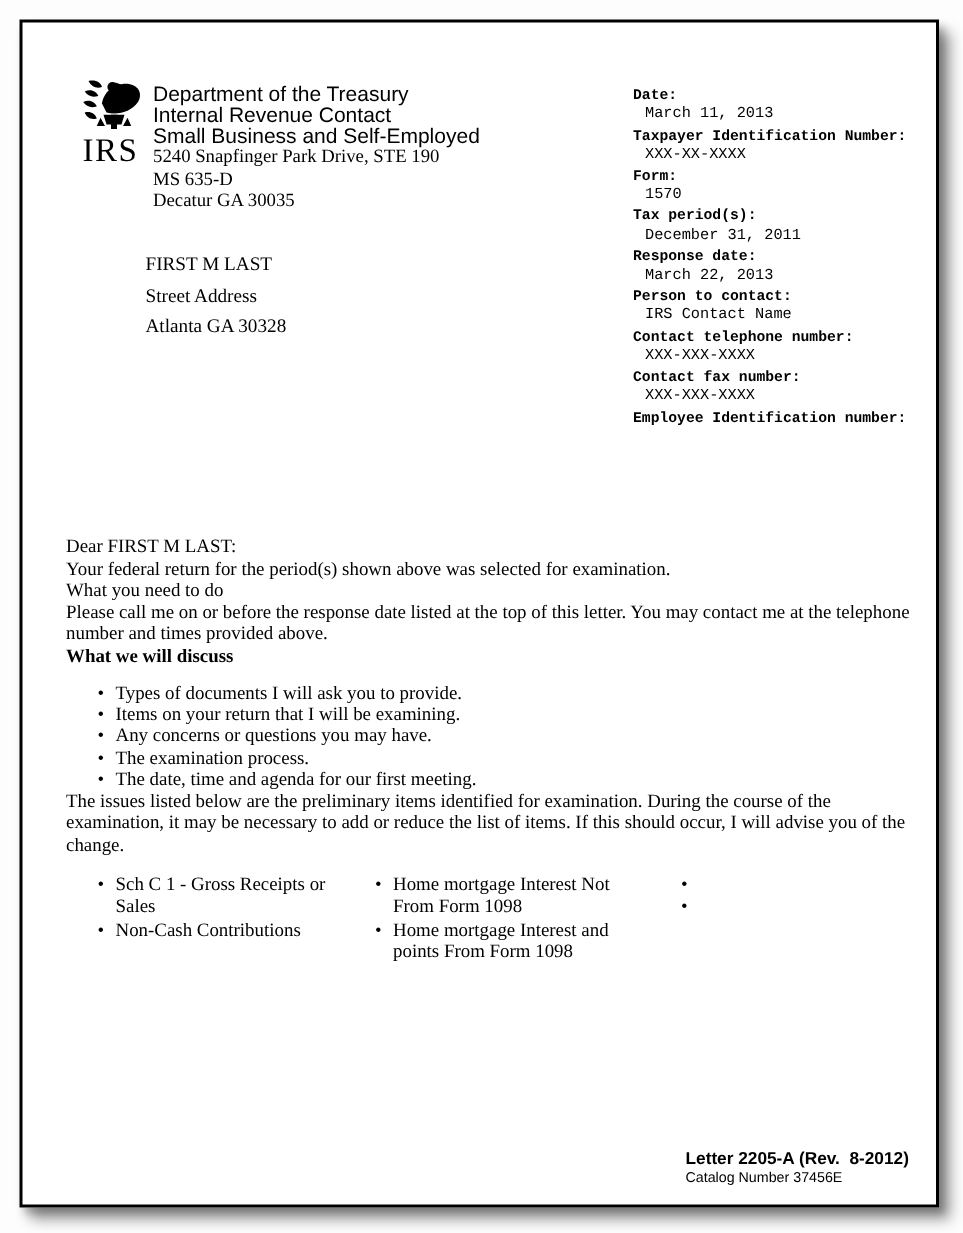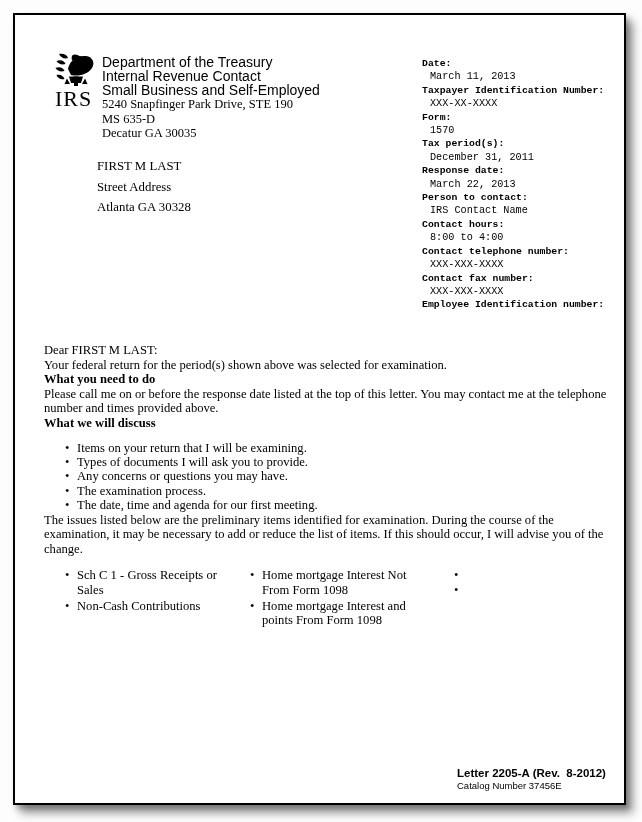--- a/index.html
+++ b/index.html
@@ -18,26 +18,26 @@
   .logo-col{width:44px;flex:0 0 44px}
   .irs-text{font-family:"Liberation Serif",serif;font-size:22px;line-height:22px;letter-spacing:1px;margin-top:-3px}
   .agency{margin-left:3px;padding-top:2px}
   .agency-line{font-family:"Liberation Sans",sans-serif;font-weight:normal;font-size:14px;line-height:14px;white-space:nowrap}
   .addr-line{font-size:12.5px;line-height:14.5px;white-space:nowrap}
   
   .info-panel{position:absolute;left:407px;top:42px;width:212px;font-family:Liberation Mono, monospace}
   .info-label{font-weight:bold;font-size:9.8px;line-height:13.4px;white-space:nowrap}
   .info-value{font-size:10.2px;line-height:13.4px;padding-left:8px;white-space:nowrap}
   
-  .recipient{position:absolute;left:82px;top:141px;font-size:12.8px;line-height:20.5px}
+  .recipient{position:absolute;left:82px;top:151px;font-size:12.8px;line-height:20.5px}
   
-  .body-block{position:absolute;left:29px;top:328px;width:576px;font-size:12.6px;line-height:14.6px}
+  .body-block{position:absolute;left:29px;top:342px;width:576px;font-size:12.6px;line-height:14.6px}
   .body-block p{margin:0}
   .intro{margin-top:12px}
-  .sec-heading{margin-top:16px;font-weight:bold}
+  .sec-heading{margin-top:16px;font-weight:normal}
   .sec-heading2{margin-top:10px;font-weight:bold}
   .discuss-list{margin-top:10px}
   .bullet-item{margin-left:21px;padding-left:12px;position:relative;line-height:14.4px}
   .bullet-item::before{content:"\2022";position:absolute;left:0}
   .issues-para{margin-top:14px}
   .issue-cols{display:flex;margin-left:21px;margin-top:12px}
   .icol1{width:185px;flex:0 0 185px}
   .icol2{width:204px;flex:0 0 204px}
   .icol3{flex:1}
   .issue-item{padding-left:12px;position:relative;min-height:14px;margin-bottom:1px}
@@ -102,24 +102,20 @@
     </div>
     <div>
       <div class="info-label">Response date:</div>
       <div class="info-value">March 22, 2013</div>
     </div>
     <div>
       <div class="info-label">Person to contact:</div>
       <div class="info-value">IRS Contact Name</div>
     </div>
     <div>
-      <div class="info-label">Contact hours:</div>
-      <div class="info-value">8:00 to 4:00</div>
-    </div>
-    <div>
       <div class="info-label">Contact telephone number:</div>
       <div class="info-value">XXX-XXX-XXXX</div>
     </div>
     <div>
       <div class="info-label">Contact fax number:</div>
       <div class="info-value">XXX-XXX-XXXX</div>
     </div>
     <div>
       <div class="info-label">Employee Identification number:</div>
     </div>
@@ -134,22 +130,22 @@
   <div class="body-block">
     <p class="salutation">Dear FIRST M LAST:</p>
     <p class="intro">Your federal return for the period(s) shown above was selected for examination.</p>
 
     <p class="sec-heading">What you need to do</p>
     <p>Please call me on or before the response date listed at the top of this letter. You may contact me at the telephone number and times provided above.</p>
 
     <p class="sec-heading2">What we will discuss</p>
 
     <div class="discuss-list">
+      <div class="bullet-item">Types of documents I will ask you to provide.</div>
       <div class="bullet-item">Items on your return that I will be examining.</div>
-      <div class="bullet-item">Types of documents I will ask you to provide.</div>
       <div class="bullet-item">Any concerns or questions you may have.</div>
       <div class="bullet-item">The examination process.</div>
       <div class="bullet-item">The date, time and agenda for our first meeting.</div>
     </div>
 
     <p class="issues-para">The issues listed below are the preliminary items identified for examination. During the course of the examination, it may be necessary to add or reduce the list of items. If this should occur, I will advise you of the change.</p>
 
     <div class="issue-cols">
       <div class="icol1">
         <div class="issue-item">Sch C 1 - Gross Receipts or Sales</div>

